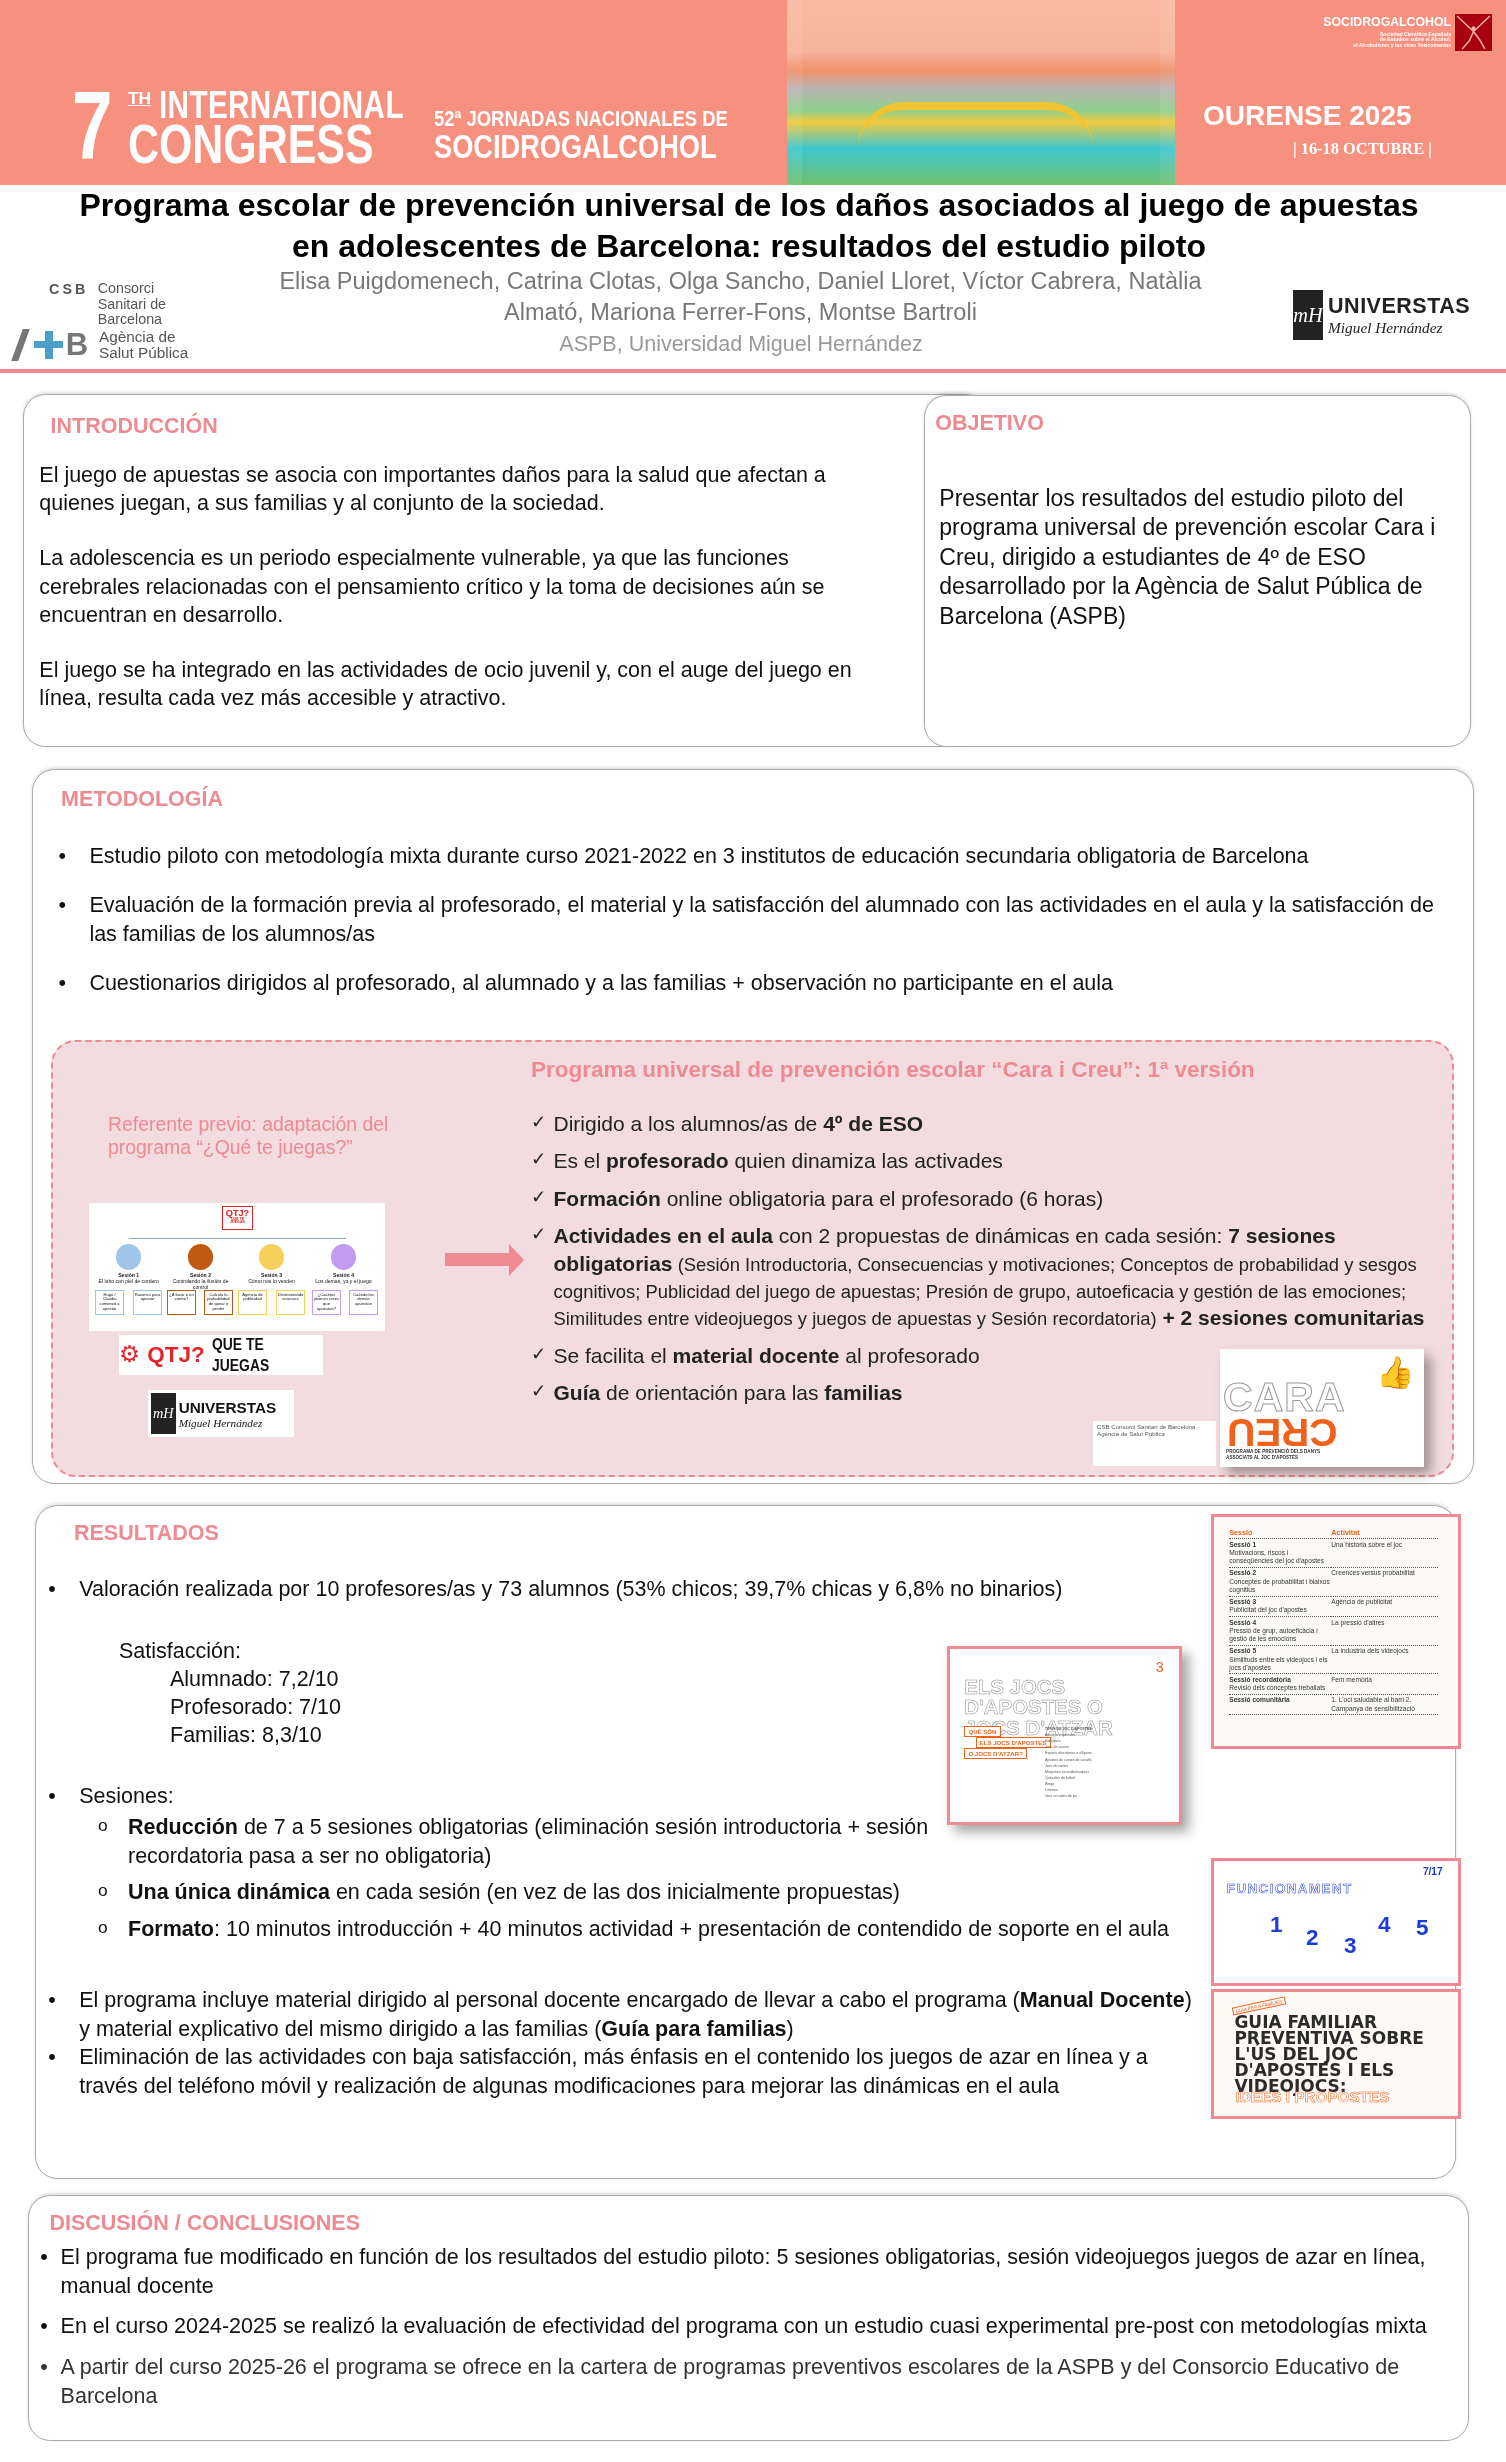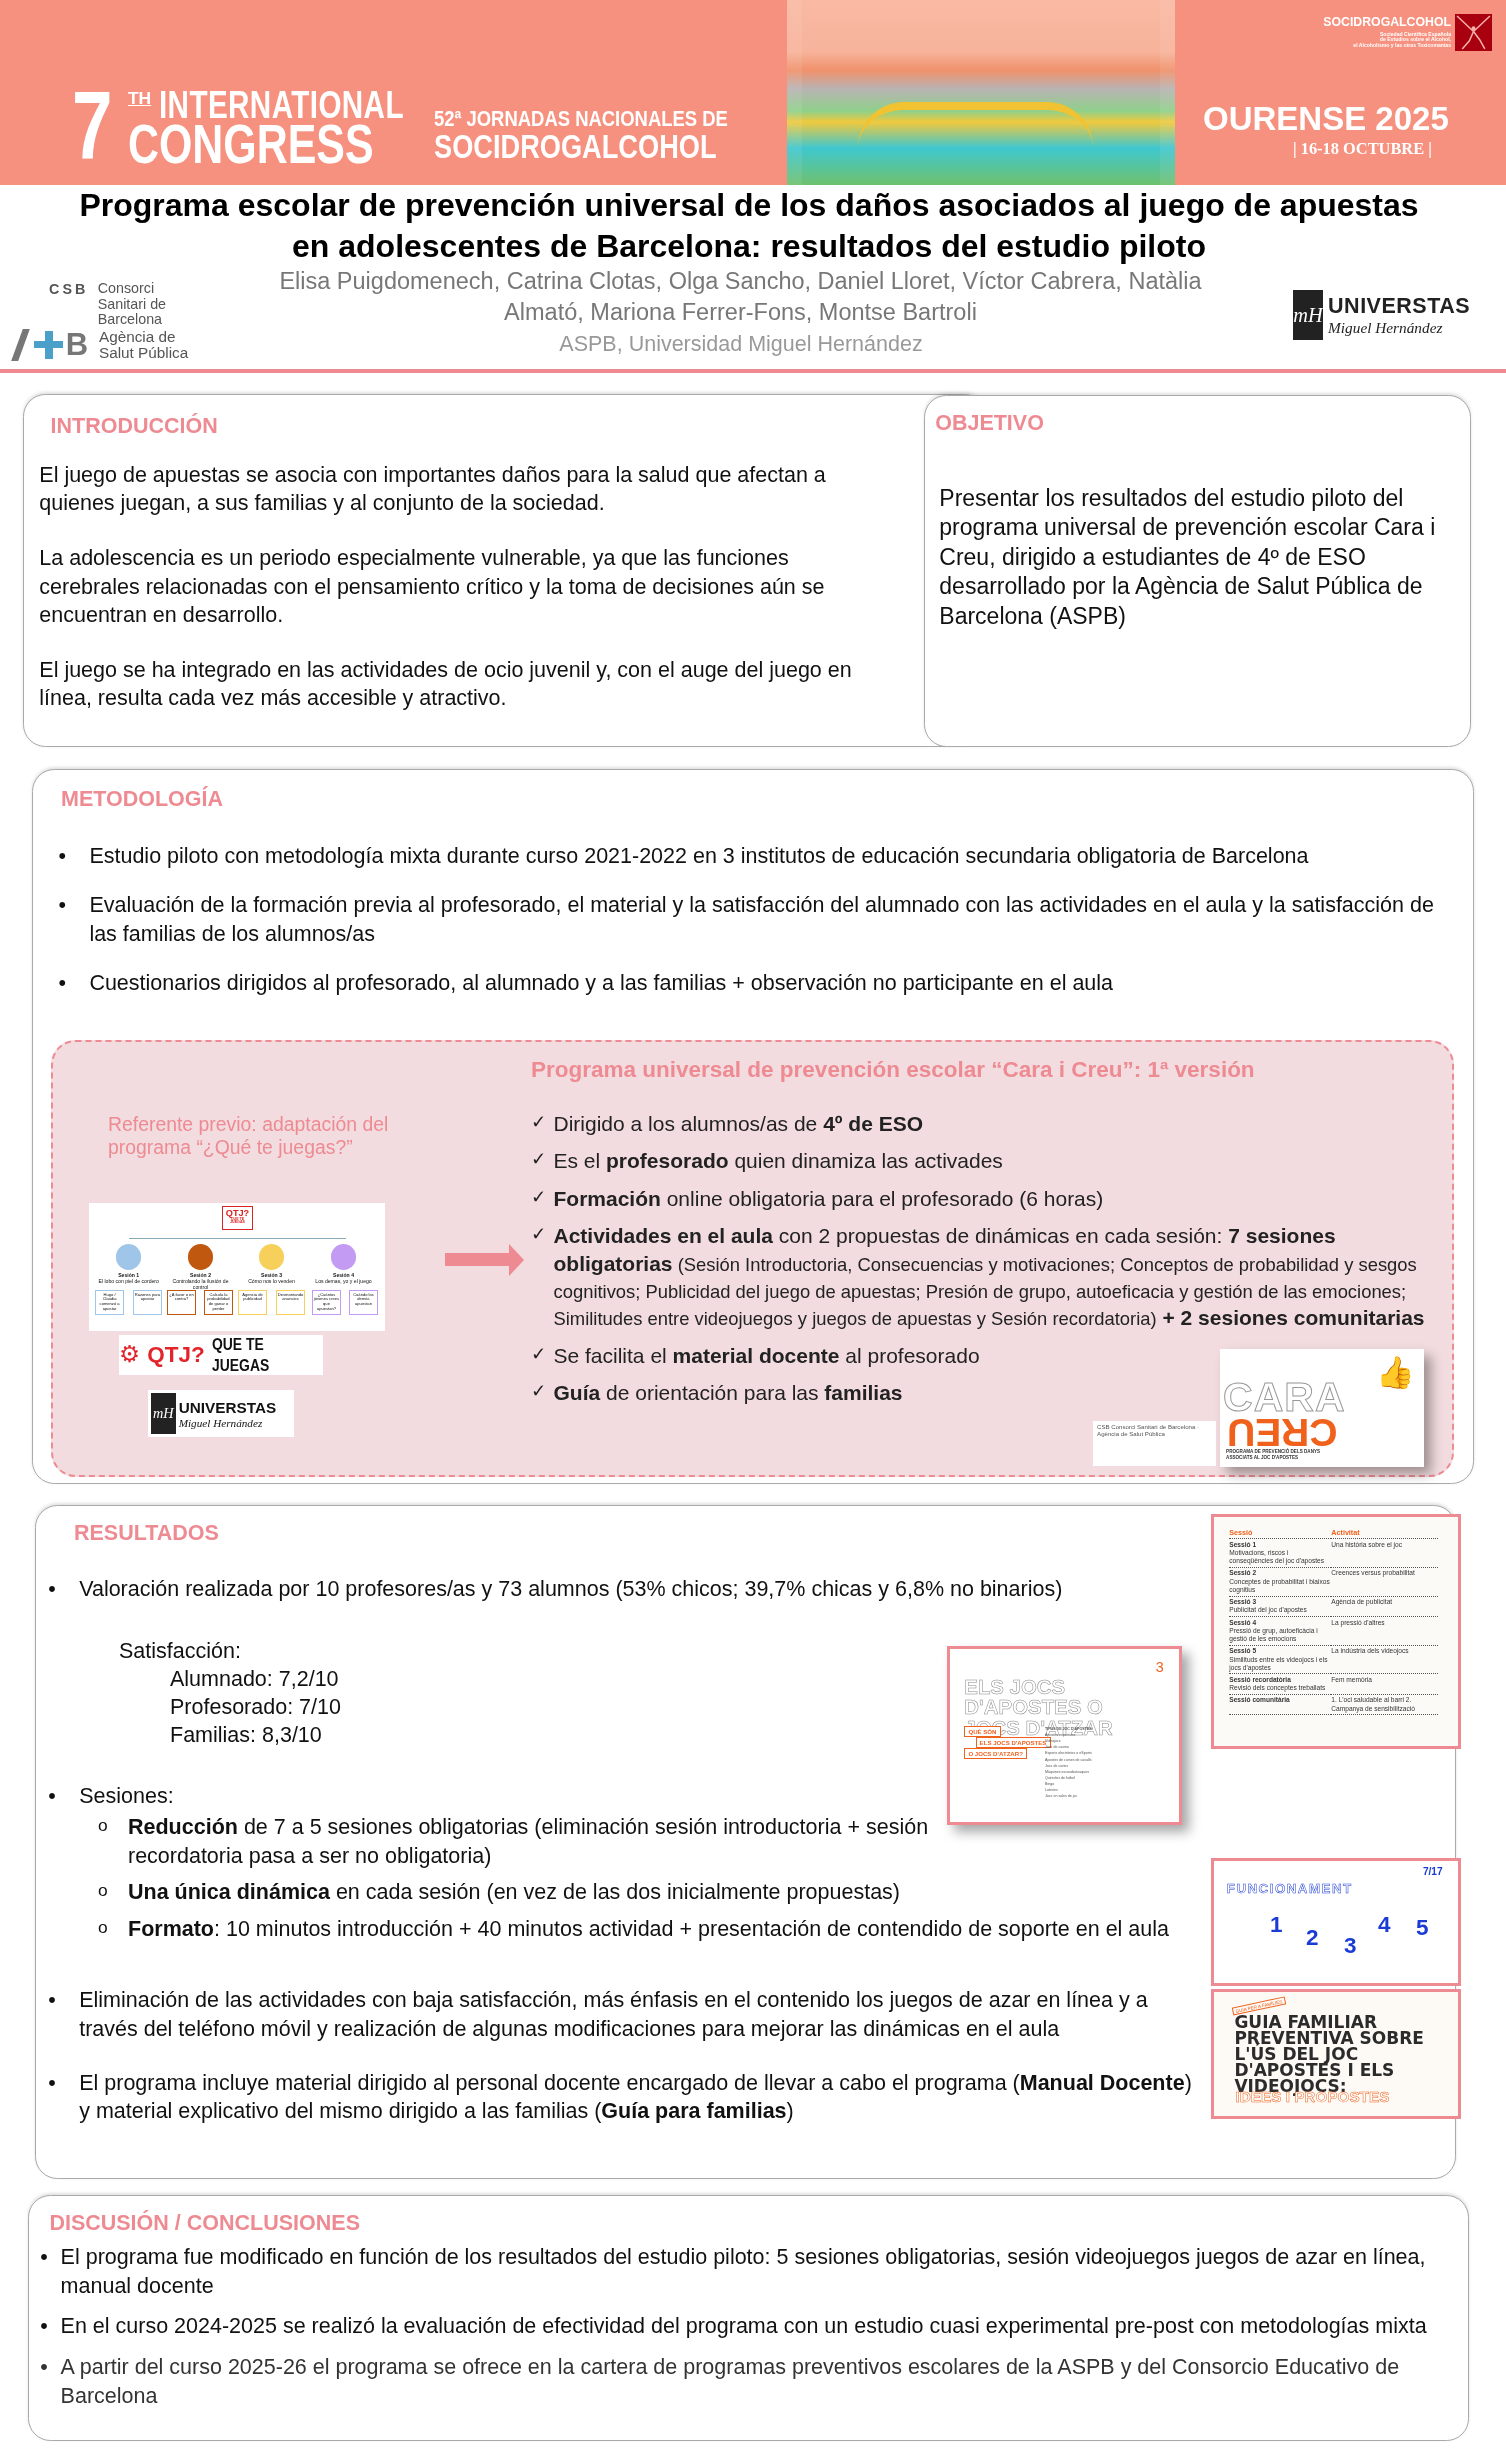--- a/index.html
+++ b/index.html
@@ -8,21 +8,21 @@
   .banner .art { position: absolute; left: 787px; top: 0; width: 388px; height: 185px;
     background: linear-gradient(180deg, #f9b9a2 0%, #f7b39b 28%, #f0916b 38%, #b9b3b3 48%, #8fd08a 60%, #f1c93d 66%, #3fc7cf 80%, #6fc16d 100%);
     filter: blur(0.5px); border-left: 15.3px solid rgba(255,255,255,0.08); border-right: 15.3px solid rgba(255,255,255,0.08); }
   .banner .bridge { position: absolute; left: 858px; top: 102px; width: 235px; height: 46px; border-top: 8.2px solid #f1c232; border-radius: 102px 102px 0 0; }
   .seven { position: absolute; left: 72px; top: 77px; font-size: 97px; font-weight: bold; color: #fff; line-height: 1; font-family: "Liberation Sans Narrow","Liberation Sans", sans-serif; transform: scaleX(0.75); transform-origin: left; }
   .th { position: absolute; left: 128px; top: 88px; font-size: 17.4px; font-weight: bold; color: #fff; text-decoration: underline; }
   .international { position: absolute; left: 159px; top: 84px; font-size: 38px; font-weight: bold; color: #fff; letter-spacing: 0.5px; transform: scaleX(0.78); transform-origin: left; }
   .congress { position: absolute; left: 128px; top: 112px; font-size: 55px; font-weight: bold; color: #fff; transform: scaleX(0.78); transform-origin: left; }
   .jornadas1 { position: absolute; left: 434px; top: 106px; font-size: 22.5px; font-weight: bold; color: #fff; transform: scaleX(0.82); transform-origin: left; }
   .jornadas2 { position: absolute; left: 434px; top: 127px; font-size: 34px; font-weight: bold; color: #fff; transform: scaleX(0.8); transform-origin: left; }
-  .ourense { position: absolute; left: 1203px; top: 100px; font-size: 33px; font-weight: bold; color: #fff; }
+  .ourense { position: absolute; left: 1203px; top: 100px; font-size: 28px; font-weight: bold; color: #fff; }
   .dates { position: absolute; left: 1293px; top: 139px; font-size: 16.4px; color: #fff; font-weight: bold; font-family: Liberation Serif, serif; }
   .soc-logo { position: absolute; left: 1344px; top: 14.3px; width: 148px; height: 41px; }
   .soc-logo .name { position: absolute; right: 41px; top: 1px; font-size: 12.3px; font-weight: bold; color: #fff; white-space: nowrap; }
   .soc-logo .sub { position: absolute; right: 41px; top: 17.4px; font-size: 5.1px; font-weight: bold; color: #fff; text-align: right; line-height: 1.1; white-space: pre; }
   .soc-logo .mark { position: absolute; right: 0; top: 0; width: 37px; height: 37px; background: #a8000f; }
 
   .title { position: absolute; left: 77px; top: 185px; width: 1344px; text-align: center; font-size: 32px; font-weight: bold; line-height: 1.27; color: #000; font-family: "Liberation Sans Narrow","Liberation Sans", sans-serif; }
   .authors { position: absolute; left: 255px; top: 266px; width: 971px; text-align: center; font-size: 23.5px; color: #777; line-height: 1.3; }
   .affil { position: absolute; left: 460px; top: 332px; width: 562px; text-align: center; font-size: 21.5px; color: #999; }
   .csb-logo { position: absolute; left: 49px; top: 281px; font-size: 14.3px; color: #555; }
@@ -257,22 +257,22 @@
   </div>
   <ul class="bullets" style="position:absolute; left:7.2px; top:276px; width:1155px;">
     <li>Sesiones:</li>
   </ul>
   <ul class="sub-bullets" style="position:absolute; left:31px; top:307px; width:1114px;">
     <li style="width:858px;"><b>Reducción</b><span> de 7 a 5 sesiones obligatorias (eliminación sesión introductoria + sesión recordatoria pasa a ser no obligatoria)</span></li>
     <li><b>Una única dinámica</b><span> en cada sesión (en vez de las dos inicialmente propuestas)</span></li>
     <li><b>Formato</b><span>: 10 minutos introducción + 40 minutos actividad + presentación de contendido de soporte en el aula</span></li>
   </ul>
   <ul class="bullets" style="position:absolute; left:7.2px; top:480px; width:1160px;">
+    <li><span>El programa incluye material dirigido al personal docente encargado de llevar a cabo el programa (</span><b>Manual Docente</b><span>) y material explicativo del mismo dirigido a las familias (</span><b>Guía para familias</b><span>)</span></li>
     <li style="margin-bottom:25.5px;">Eliminación de las actividades con baja satisfacción, más énfasis en el contenido los juegos de azar en línea y a través del teléfono móvil y realización de algunas modificaciones para mejorar las dinámicas en el aula</li>
-    <li><span>El programa incluye material dirigido al personal docente encargado de llevar a cabo el programa (</span><b>Manual Docente</b><span>) y material explicativo del mismo dirigido a las familias (</span><b>Guía para familias</b><span>)</span></li>
   </ul>
 </div>
 
 <div class="cover els-jocs">
   <div class="num">3</div>
   <div class="ttl" style="width:153px;">ELS JOCS D'APOSTES O JOCS D'ATZAR</div>
   <div class="tag" style="left:14.3px; top:77px;">QUÈ SÓN</div>
   <div class="tag" style="left:25.5px; top:88px;">ELS JOCS D'APOSTES</div>
   <div class="tag" style="left:14.3px; top:99px;">O JOCS D'ATZAR?</div>
   <div class="col" style="left:95px;"><b>TIPUS DE JOC D'APOSTES:</b>

